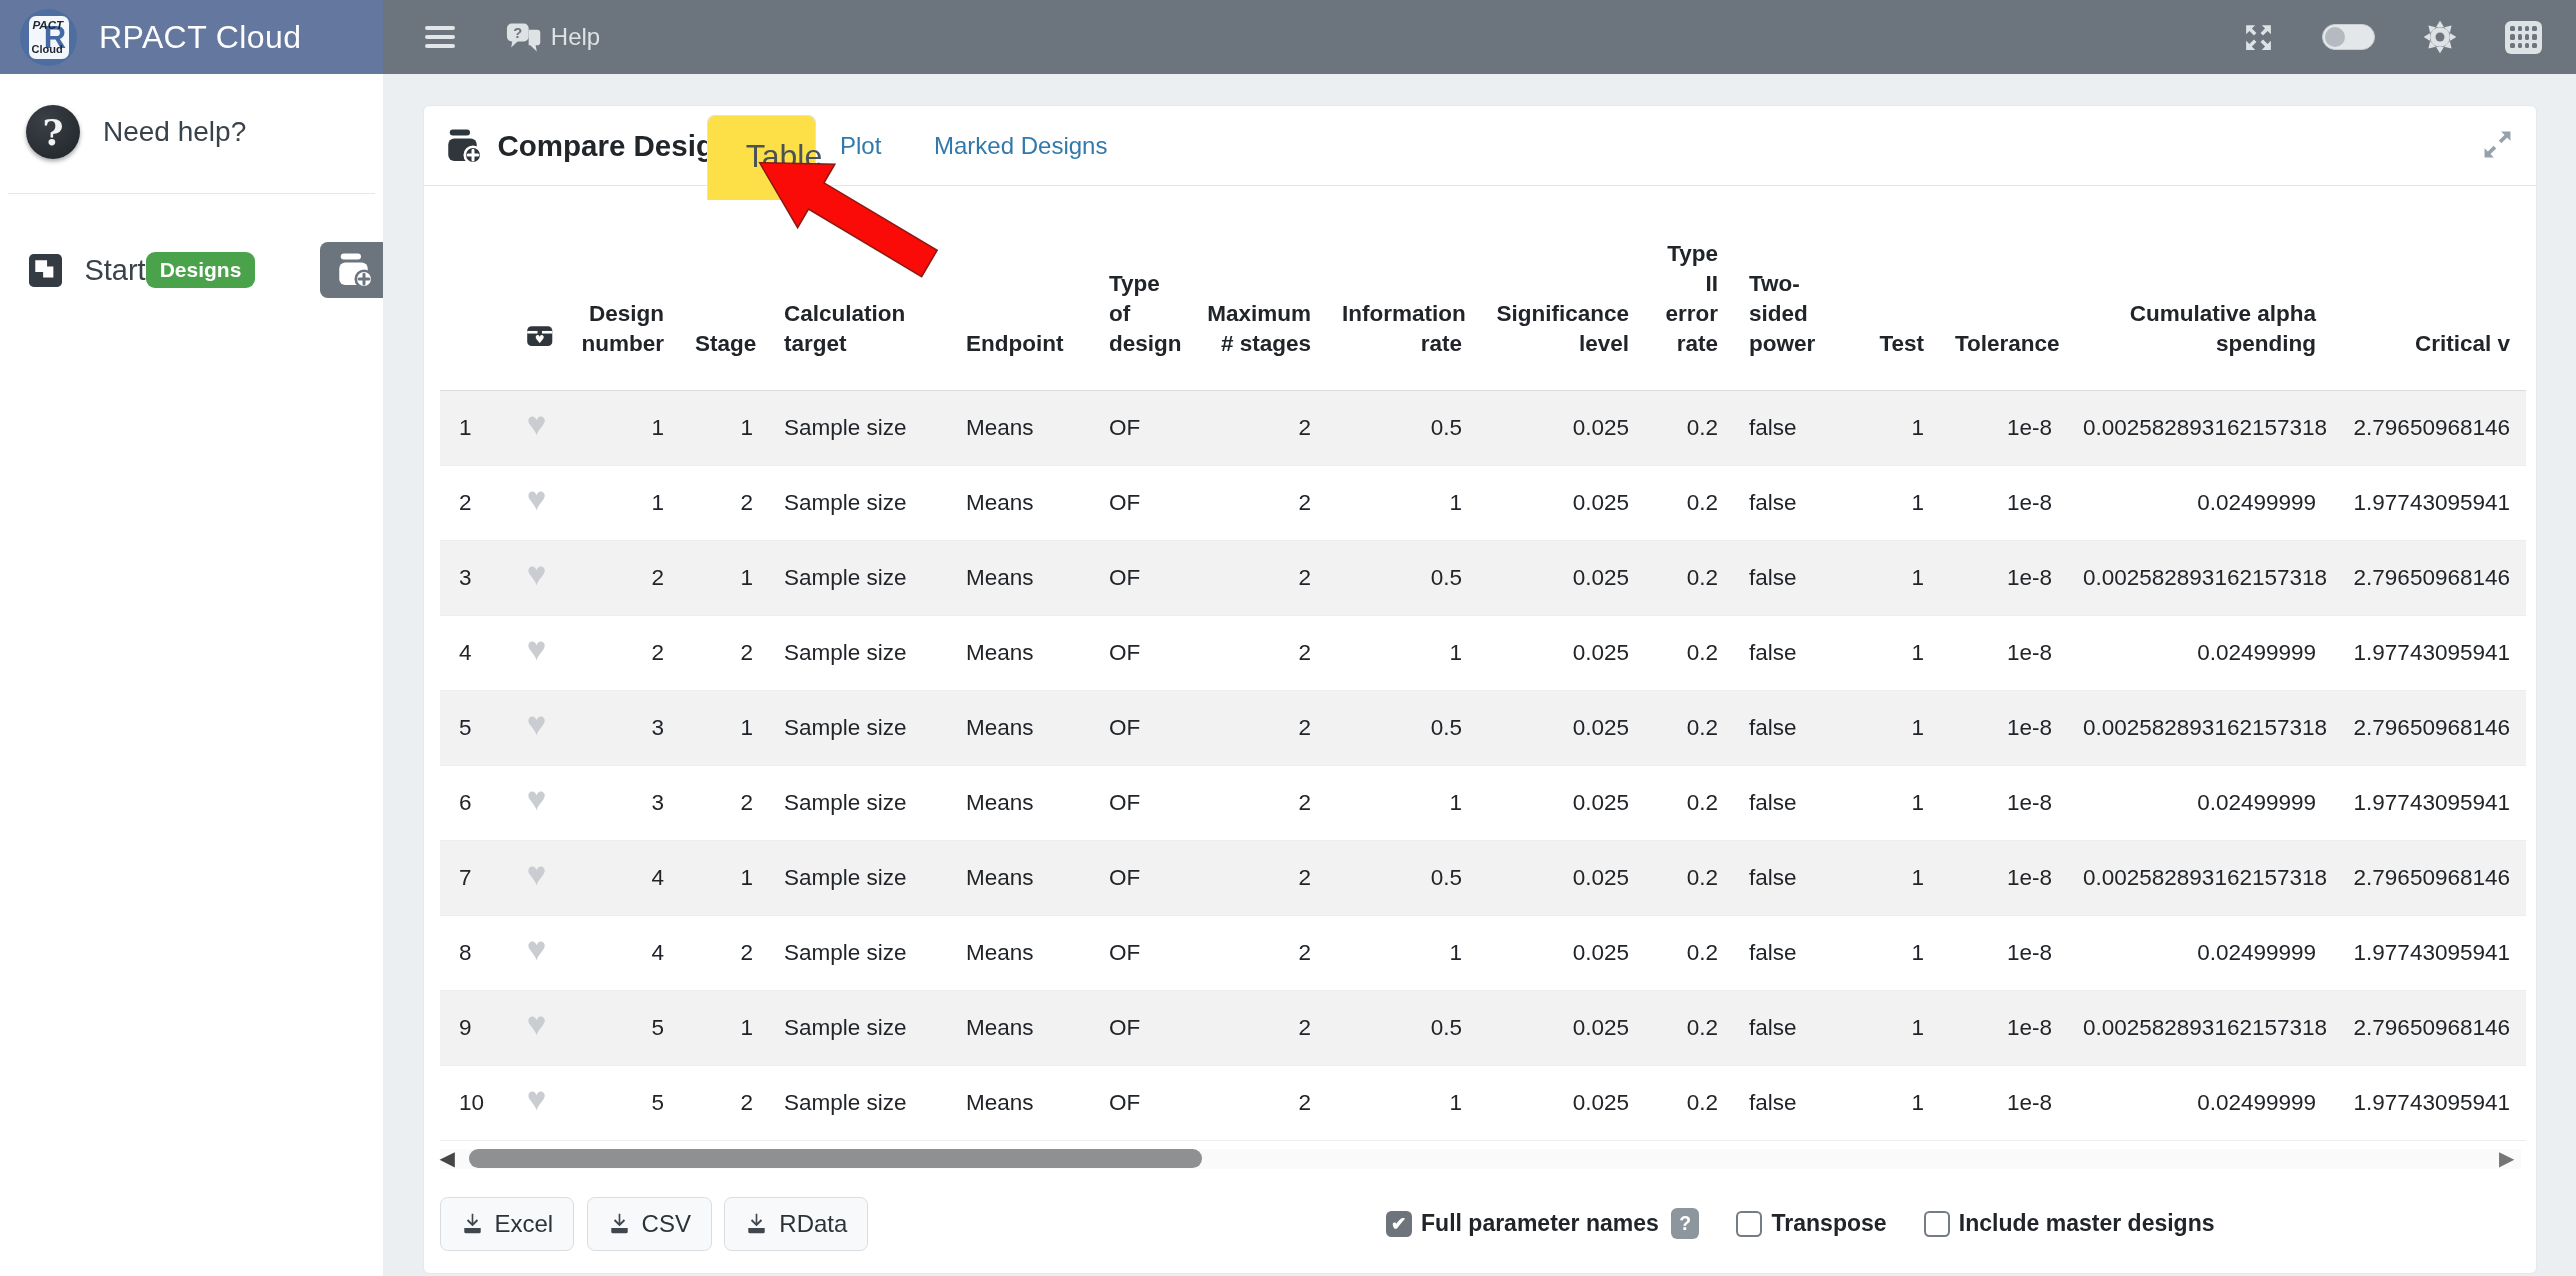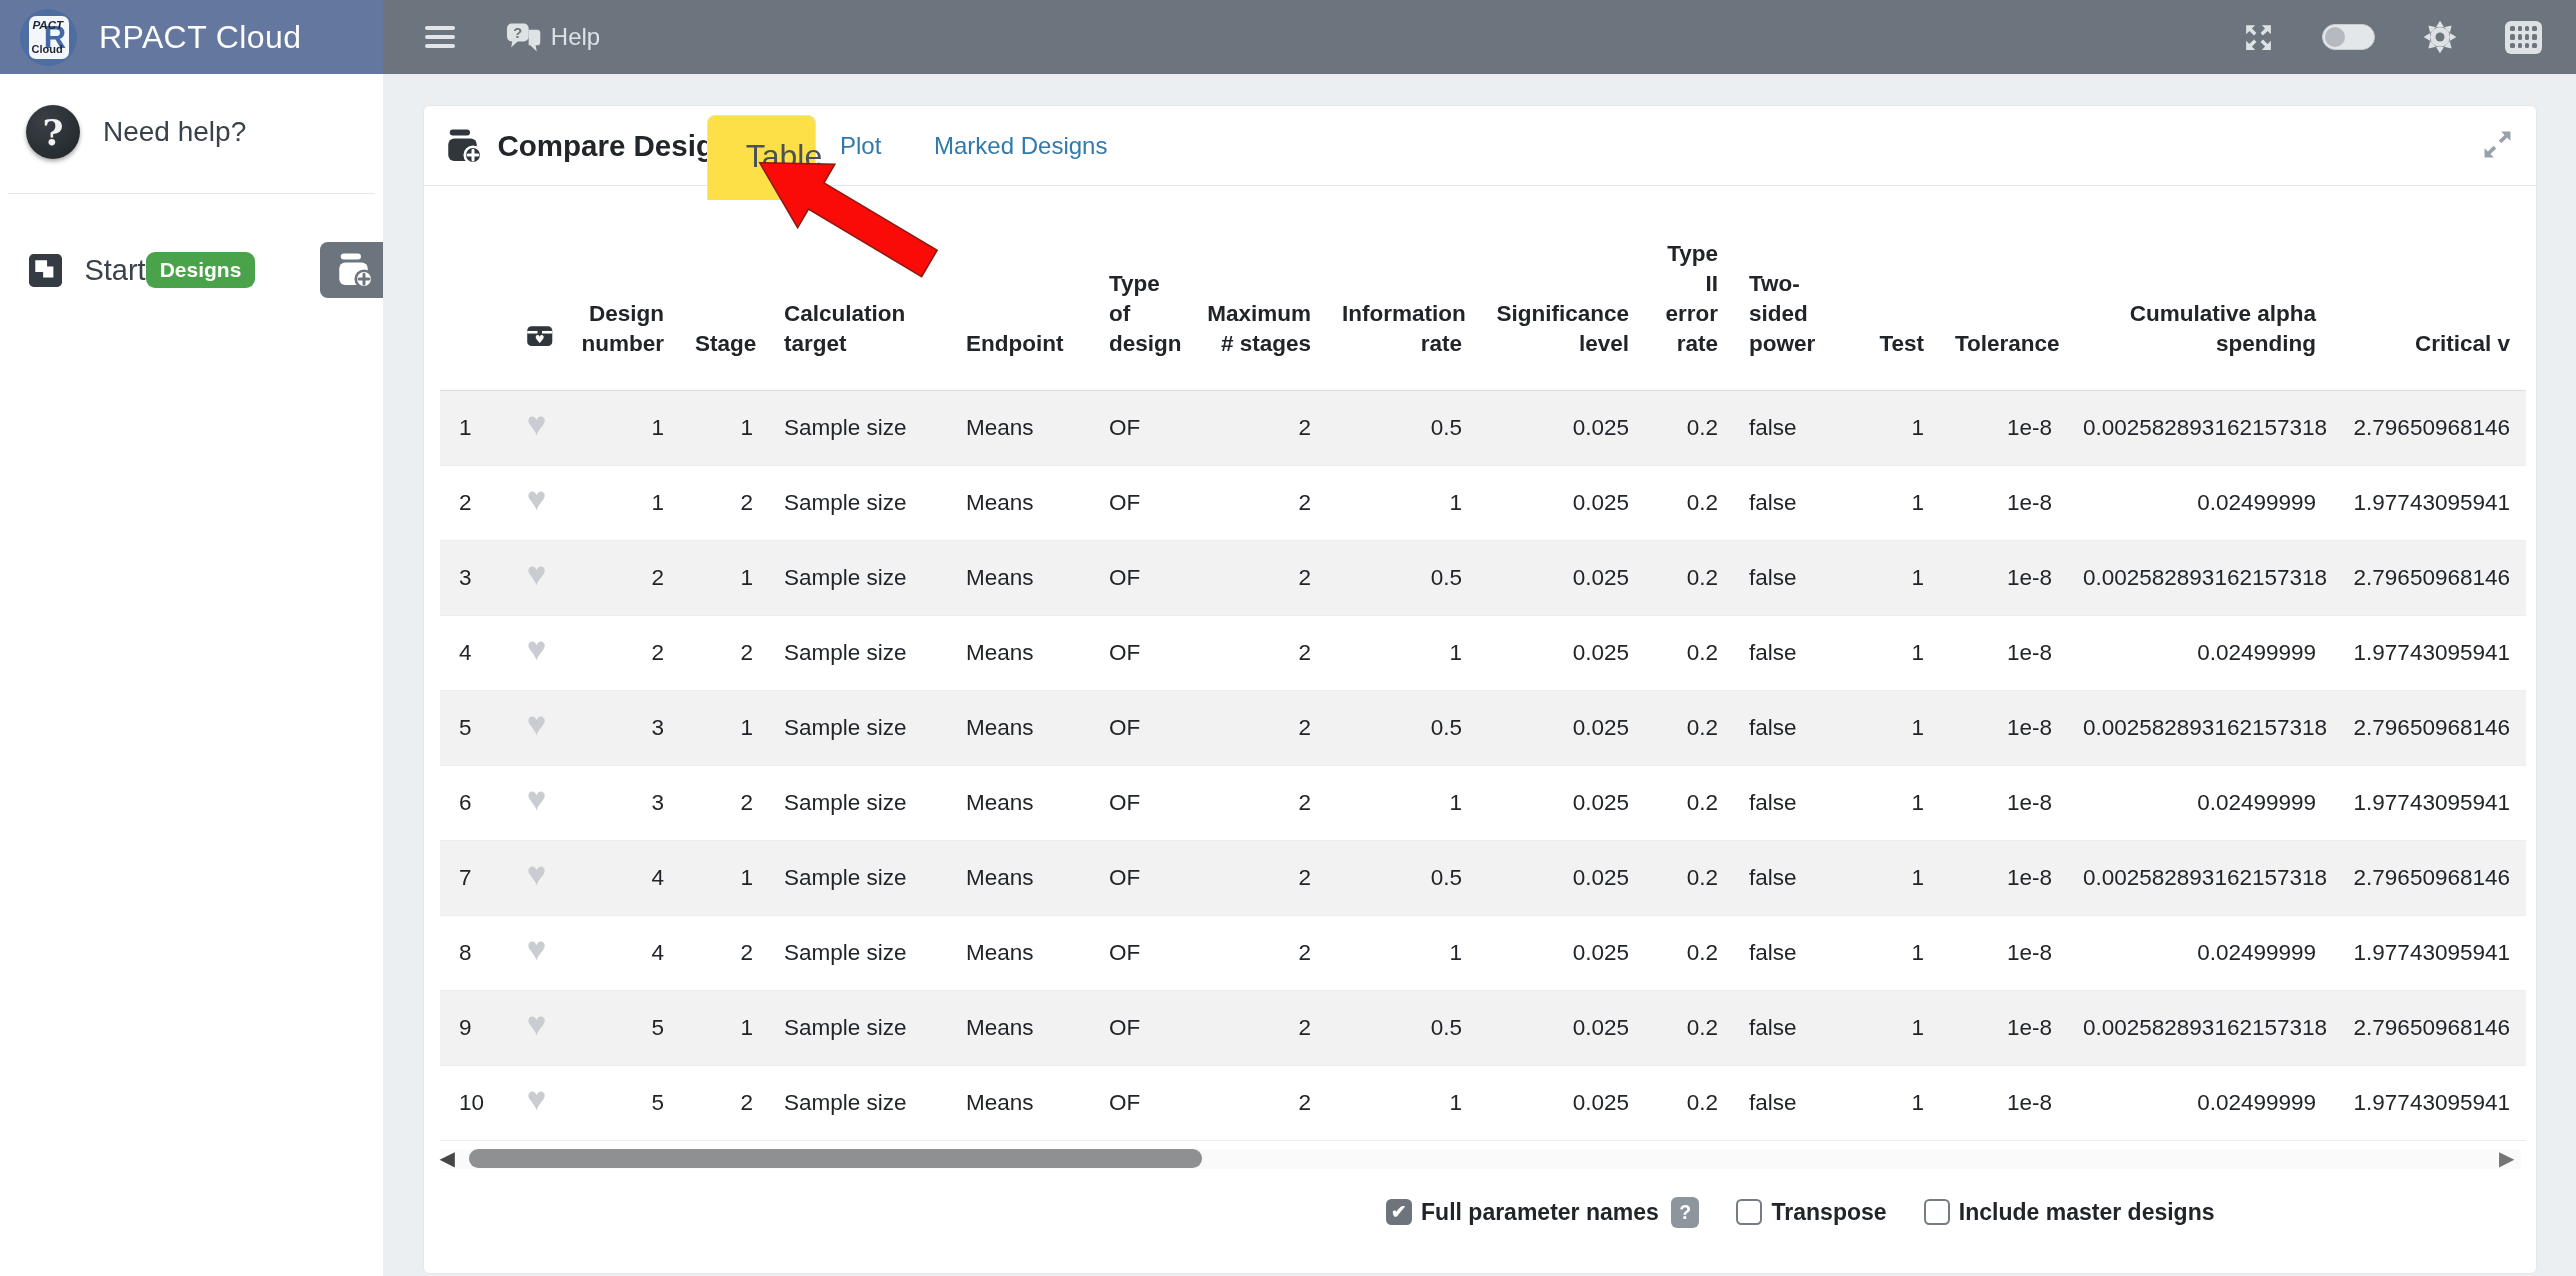--- a/index.html
+++ b/index.html
@@ -456,20 +456,43 @@
           </table>
         </div>
 
         <div class="hscroll">
           <span class="hs-left">◀</span>
           <div class="hs-thumb"></div>
           <span class="hs-right">▶</span>
         </div>
 
         <div class="card-footer">
+          <div class="export-group" id="export-group">
+              <button class="export-btn">
+                <svg width="23" height="23" viewBox="0 0 28 28" fill="#40474e">
+                  <path d="M13 2h2v11l4.2-4.2 1.7 1.7L14 17.4 7.1 10.5l1.7-1.7L13 13z"></path>
+                  <path d="M4 19.5h20v4.5a2 2 0 0 1-2 2H6a2 2 0 0 1-2-2z"></path>
+                </svg>
+                <span>Excel</span>
+              </button>
+              <button class="export-btn">
+                <svg width="23" height="23" viewBox="0 0 28 28" fill="#40474e">
+                  <path d="M13 2h2v11l4.2-4.2 1.7 1.7L14 17.4 7.1 10.5l1.7-1.7L13 13z"></path>
+                  <path d="M4 19.5h20v4.5a2 2 0 0 1-2 2H6a2 2 0 0 1-2-2z"></path>
+                </svg>
+                <span>CSV</span>
+              </button>
+              <button class="export-btn">
+                <svg width="23" height="23" viewBox="0 0 28 28" fill="#40474e">
+                  <path d="M13 2h2v11l4.2-4.2 1.7 1.7L14 17.4 7.1 10.5l1.7-1.7L13 13z"></path>
+                  <path d="M4 19.5h20v4.5a2 2 0 0 1-2 2H6a2 2 0 0 1-2-2z"></path>
+                </svg>
+                <span>RData</span>
+              </button>
+            </div>
           <div class="options-group" id="options-group">
               <label class="option">
                 <span class="cb checked">✔</span>
                 <span>Full parameter names</span>
                 <span class="help-badge">?</span>
               </label>
               <label class="option">
                 <span class="cb"></span>
                 <span>Transpose</span>
               </label>

